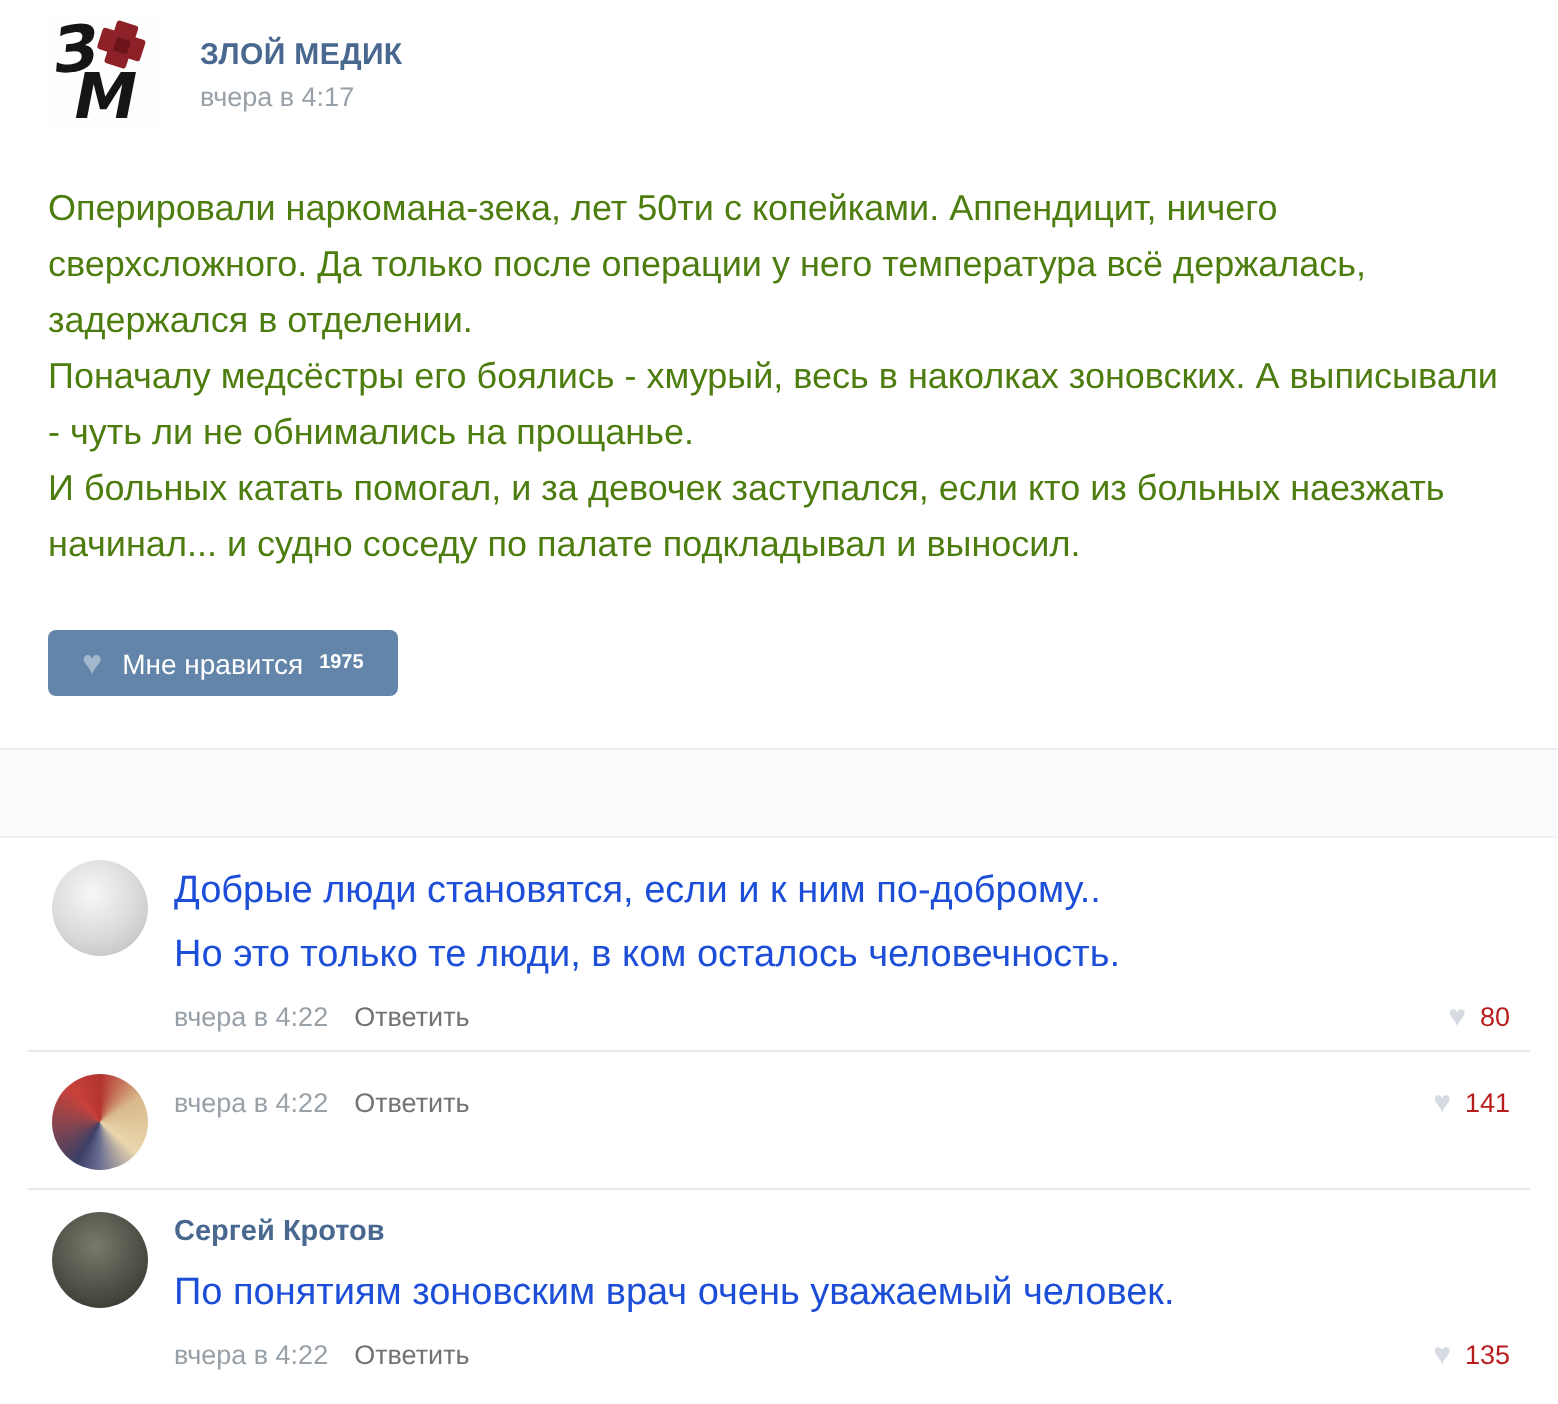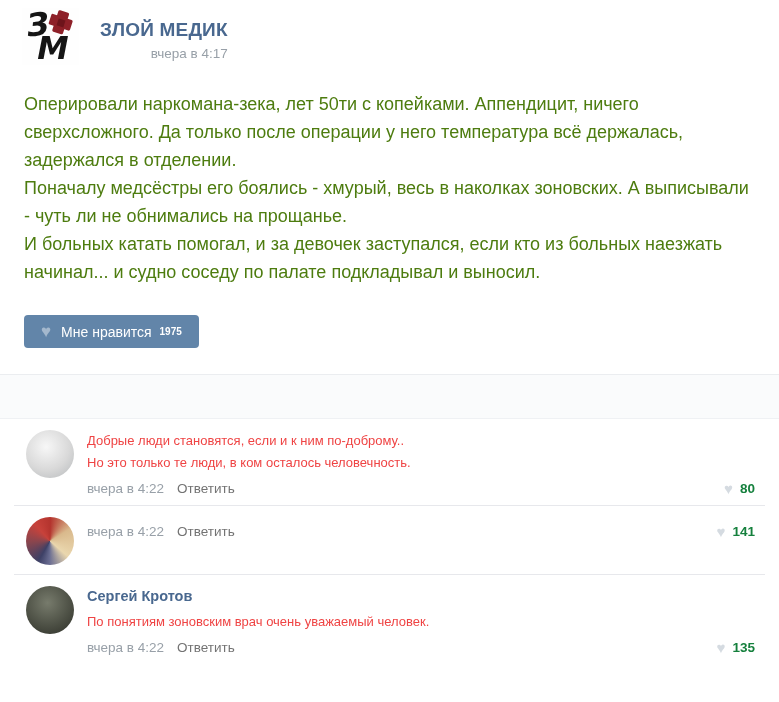--- a/index.html
+++ b/index.html
@@ -5,22 +5,22 @@
   * { margin:0; padding:0; box-sizing:border-box; }
   html,body { width:779px; height:702px; background:#fff; overflow:hidden; }
   body { font-family:"Liberation Sans", sans-serif; color:#1f1f1f; }
 
   .post-card { width:779px; height:702px; background:#fff; }
 
   
   .post-header { display:flex; padding:8px 24px 0 22px; }
   .group-avatar { width:57px; height:57px; margin-right:21px; flex-shrink:0; }
   .header-info { padding-top:11px; }
-  .author-name { font-size:19px; font-weight:bold; color:#49688f; letter-spacing:.2px; }
-  .post-time { font-size:13.5px; color:#98a0a8; margin-top:5px;text-align:right; }
+  .author-name { font-size:15px; font-weight:bold; color:#49688f; letter-spacing:.2px; }
+  .post-time { font-size:13.5px; color:#98a0a8; margin-top:5px; }
 
   
   .post-text { margin:25px 24px 16px 24px; width:733px; font-size:18px;
                line-height:28px; color:#4d7c0f; white-space:pre-line; }
 
   .like-button { margin:13px 0 0 24px; display:inline-flex; align-items:center;
                  height:33px; padding:0 17px; background:#6285a9; border:none;
                  border-radius:4px; color:#fff; font-size:14px; cursor:pointer;
                  font-family:"Liberation Sans", sans-serif; }
   .like-button .heart-glyph { color:rgba(255,255,255,.42); font-size:17px;
@@ -35,27 +35,27 @@
   .comment { display:flex; padding:11px 24px 9px 26px; }
   .comment-sep { border-top:1px solid #e7e8ec; margin:0 14px; }
   .c-avatar { width:48px; height:48px; border-radius:50%; margin-right:13px;
               flex-shrink:0; }
   .av-wolf   { background:radial-gradient(circle at 42% 35%, #f7f7f7, #d9d9d9 55%, #b9bcbe 95%); }
   .av-anime  { background:conic-gradient(from 210deg, #3d4066, #85454f, #c8423b 30%,
                #b4342e 42%, #d9b98c 58%, #ead7ae 78%, #6a6d92 92%, #3d4066); }
   .av-photo  { background:radial-gradient(circle at 45% 35%, #777b6c, #4a4d42 60%, #2c2e28 100%); }
   .c-body { flex:1; min-width:0; }
   .c-name { font-size:14.5px; font-weight:bold; color:#49688f; margin:2px 0 7px; }
-  .c-text { font-size:13px; line-height:22px; color:#ef4444; white-space:pre-line; }
+  .c-text { font-size:19px; line-height:32px; color:#1d4ed8; white-space:pre-line; }
   .c-footer { display:flex; align-items:center; margin-top:7px; font-size:13.5px; }
   .c-time { color:#98a0a8; }
   .c-reply { color:#737373; margin-left:13px; text-decoration:none; cursor:pointer; }
   .c-likes { margin-left:auto; display:flex; align-items:center; cursor:pointer; }
   .c-likes .heart-glyph { color:#d5dbe1; font-size:15px; margin-right:7px; line-height:1; }
-  .c-likes .c-like-count { color:#15803d; font-weight:bold; font-size:13.5px; }
+  .c-likes .c-like-count { color:#b91c1c; font-weight:normal; font-size:13.5px; }
 </style>
 </head>
 <body>
 
 <div class="post-card">
 
   
   <div class="post-header">
     <div class="group-avatar">
       <svg viewBox="0 0 56 56" width="57" height="57">

